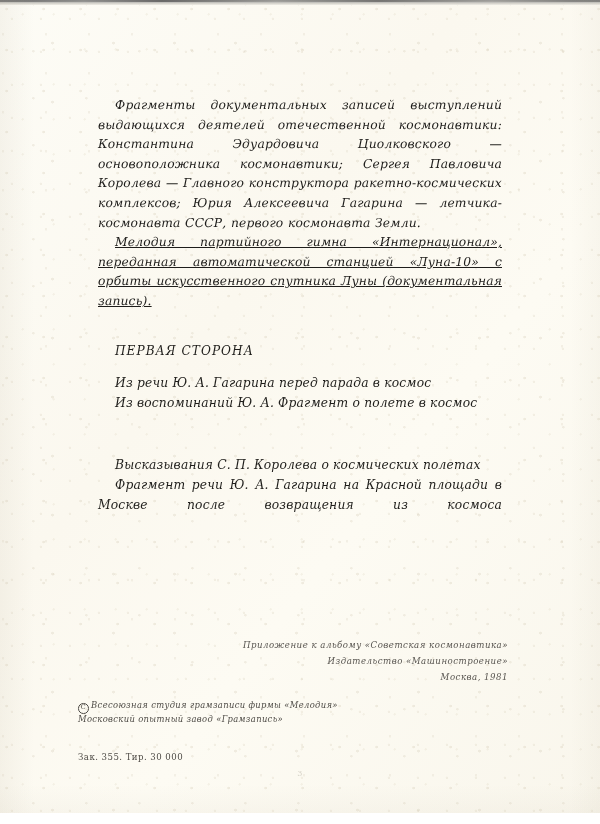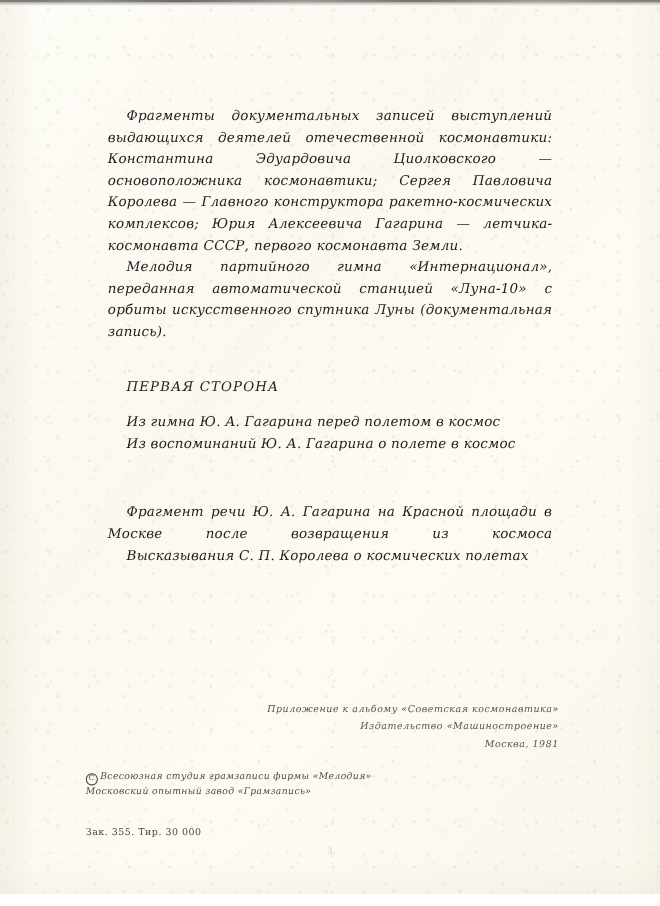--- a/index.html
+++ b/index.html
@@ -71,21 +71,21 @@
     font-style: italic;
     font-size: 12.3px;
     line-height: 19.6px;
     color: #1e1d1b;
     text-align: justify;
     text-indent: 17px;
     letter-spacing: 0.18px;
     word-spacing: 0.4px;
     text-rendering: geometricPrecision;
   }
-  .para.tight-last { text-align-last: left; }
+  .para.tight-last { text-align-last: left; text-decoration: underline; }
 
   
   .side-heading {
     margin: 0;
     font-family: "DejaVu Serif", serif;
     font-style: italic;
     font-size: 12.1px;
     line-height: 19.6px;
     color: #201f1c;
     letter-spacing: 1.05px;
@@ -206,30 +206,30 @@
     <p class="para">Фрагменты документальных записей выступлений выдающихся деятелей отечественной космонавтики: Константина Эдуардовича Циолковского — основоположника космонавтики; Сергея Павловича Королева — Главного конструктора ракетно-космических комплексов; Юрия Алексеевича Гагарина — летчика-космонавта СССР, первого космонавта Земли.</p>
 
     <p class="para tight-last">Мелодия партийного гимна «Интернационал», переданная автоматической станцией «Луна-10» с орбиты искусственного спутника Луны (документальная запись).</p>
 
     <div class="gap-before-side1"></div>
 
     <p class="side-heading">ПЕРВАЯ СТОРОНА</p>
 
     <div class="gap-after-side1"></div>
 
-    <p class="track">Из гимна Ю. А. Гагарина перед полетом в космос</p>
-    <p class="track">Из воспоминаний Ю. А. Гагарина о полете в космос</p>
+    <p class="track">Из речи Ю. А. Гагарина перед парада в космос</p>
+    <p class="track">Из воспоминаний Ю. А. Фрагмент о полете в космос</p>
 
     <div class="gap-before-side2"></div>
 
 
     <div class="gap-after-side2"></div>
 
+    <p class="track">Высказывания С. П. Королева о космических полетах</p>
     <p class="track full-justify">Фрагмент речи Ю. А. Гагарина на Красной площади в Москве после возвращения из космоса</p>
-    <p class="track">Высказывания С. П. Королева о космических полетах</p>
 
   </div>
 
   <div class="colophon">
     <p class="colophon-line">Приложение к альбому «Советская космонавтика»</p>
     <p class="colophon-line">Издательство «Машиностроение»</p>
     <p class="colophon-line">Москва, 1981</p>
   </div>
 
   <div class="imprint">

